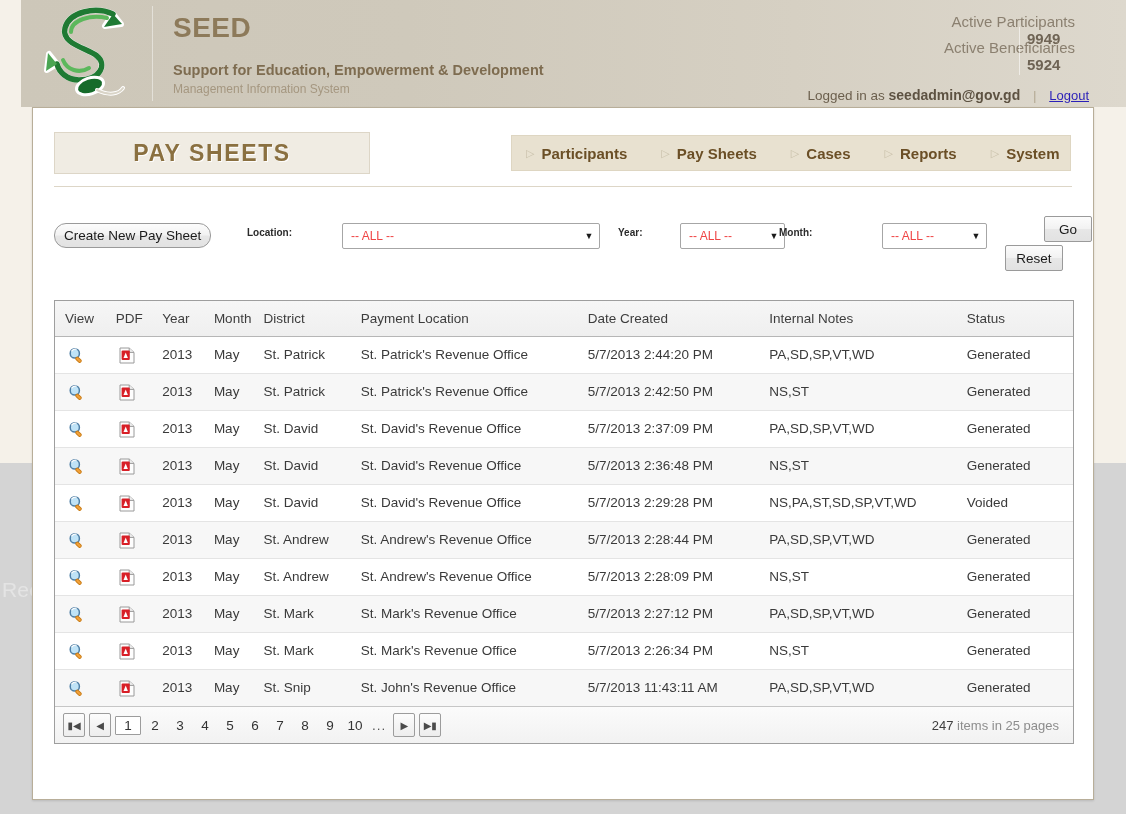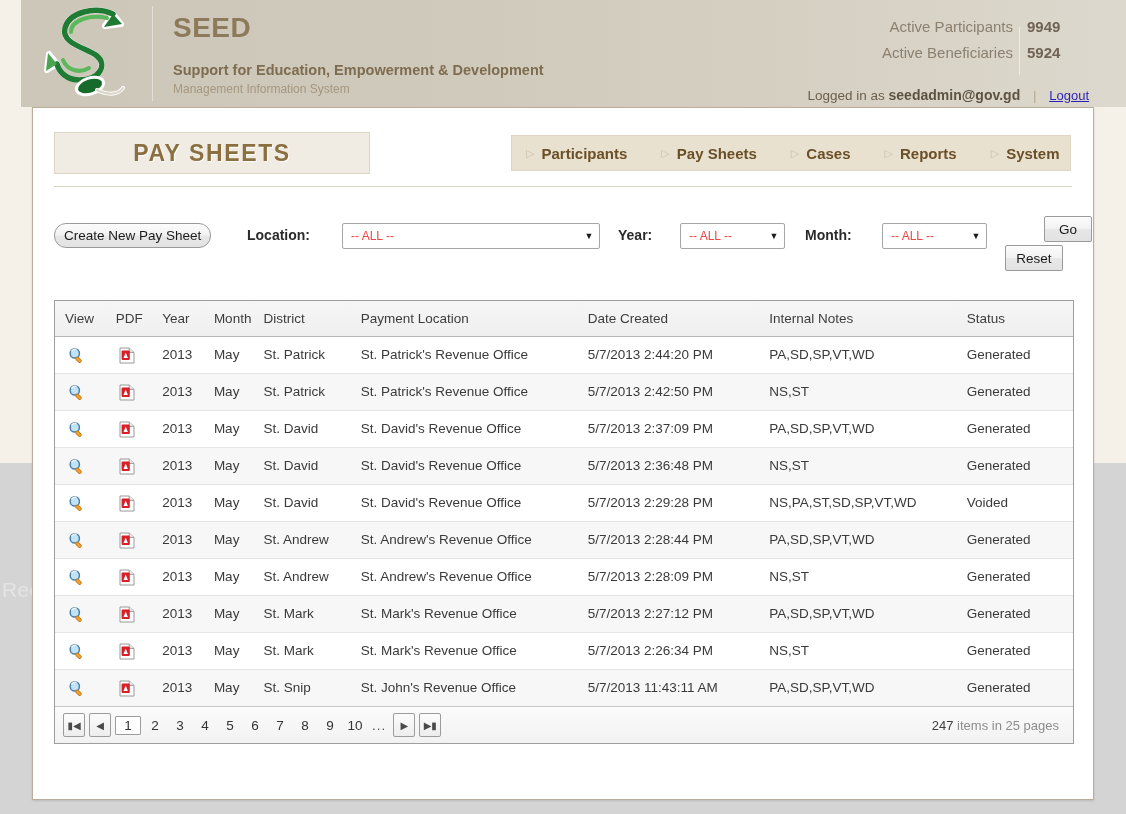--- a/index.html
+++ b/index.html
@@ -84,22 +84,23 @@
   }
 
   
   #stats {
     position: absolute;
     right: 37px; top: 13px;
     width: 270px;
   }
   .stat-row {
     display: flex;
-    align-items: center;
+    align-items: flex-end;
     height: 26px;
+    flex-direction: column;
   }
   .stat-label {
     flex: 1;
     text-align: right;
     font-size: 15px;
     color: #8b8070;
     padding-right: 14px;
   }
   .stat-sep {
     position: absolute;
@@ -216,21 +217,21 @@
     background: linear-gradient(to bottom, #fcfcfc 0%, #f2f2f2 48%, #e7e7e7 52%, #e2e2e2 100%);
     border: 1px solid #9a9a9a;
     border-radius: 12px;
     cursor: pointer;
     font-family: "Liberation Sans", sans-serif;
     line-height: 23px;
     white-space: nowrap;
   }
   .flabel {
     position: absolute;
-    font-size: 14px;
+    font-size: 10px;
     font-weight: bold;
     color: #2b2b2b;
     top: 14px;
   }
   .fselect {
     position: absolute;
     top: 10px;
     height: 26px;
     background: #ffffff;
     border: 1px solid #a6a6a6;
@@ -250,21 +251,21 @@
   .fselect .caret {
     width: 20px;
     text-align: center;
     font-size: 9px;
     color: #1a1a1a;
   }
   #sel-location { left: 288px; width: 258px; }
   #lbl-location { left: 193px; }
   #lbl-year     { left: 564px; }
   #sel-year     { left: 626px; width: 105px; }
-  #lbl-month    { left: 751px; }
+  #lbl-month    { left: 725px; }
   #sel-month    { left: 828px; width: 105px; }
 
   .sbtn {
     position: absolute;
     width: 48px;
     height: 26px;
     font-size: 13.5px;
     color: #1b1b1b;
     background: linear-gradient(to bottom, #fcfcfc 0%, #f2f2f2 48%, #e7e7e7 52%, #e2e2e2 100%);
     border: 1px solid #9a9a9a;

